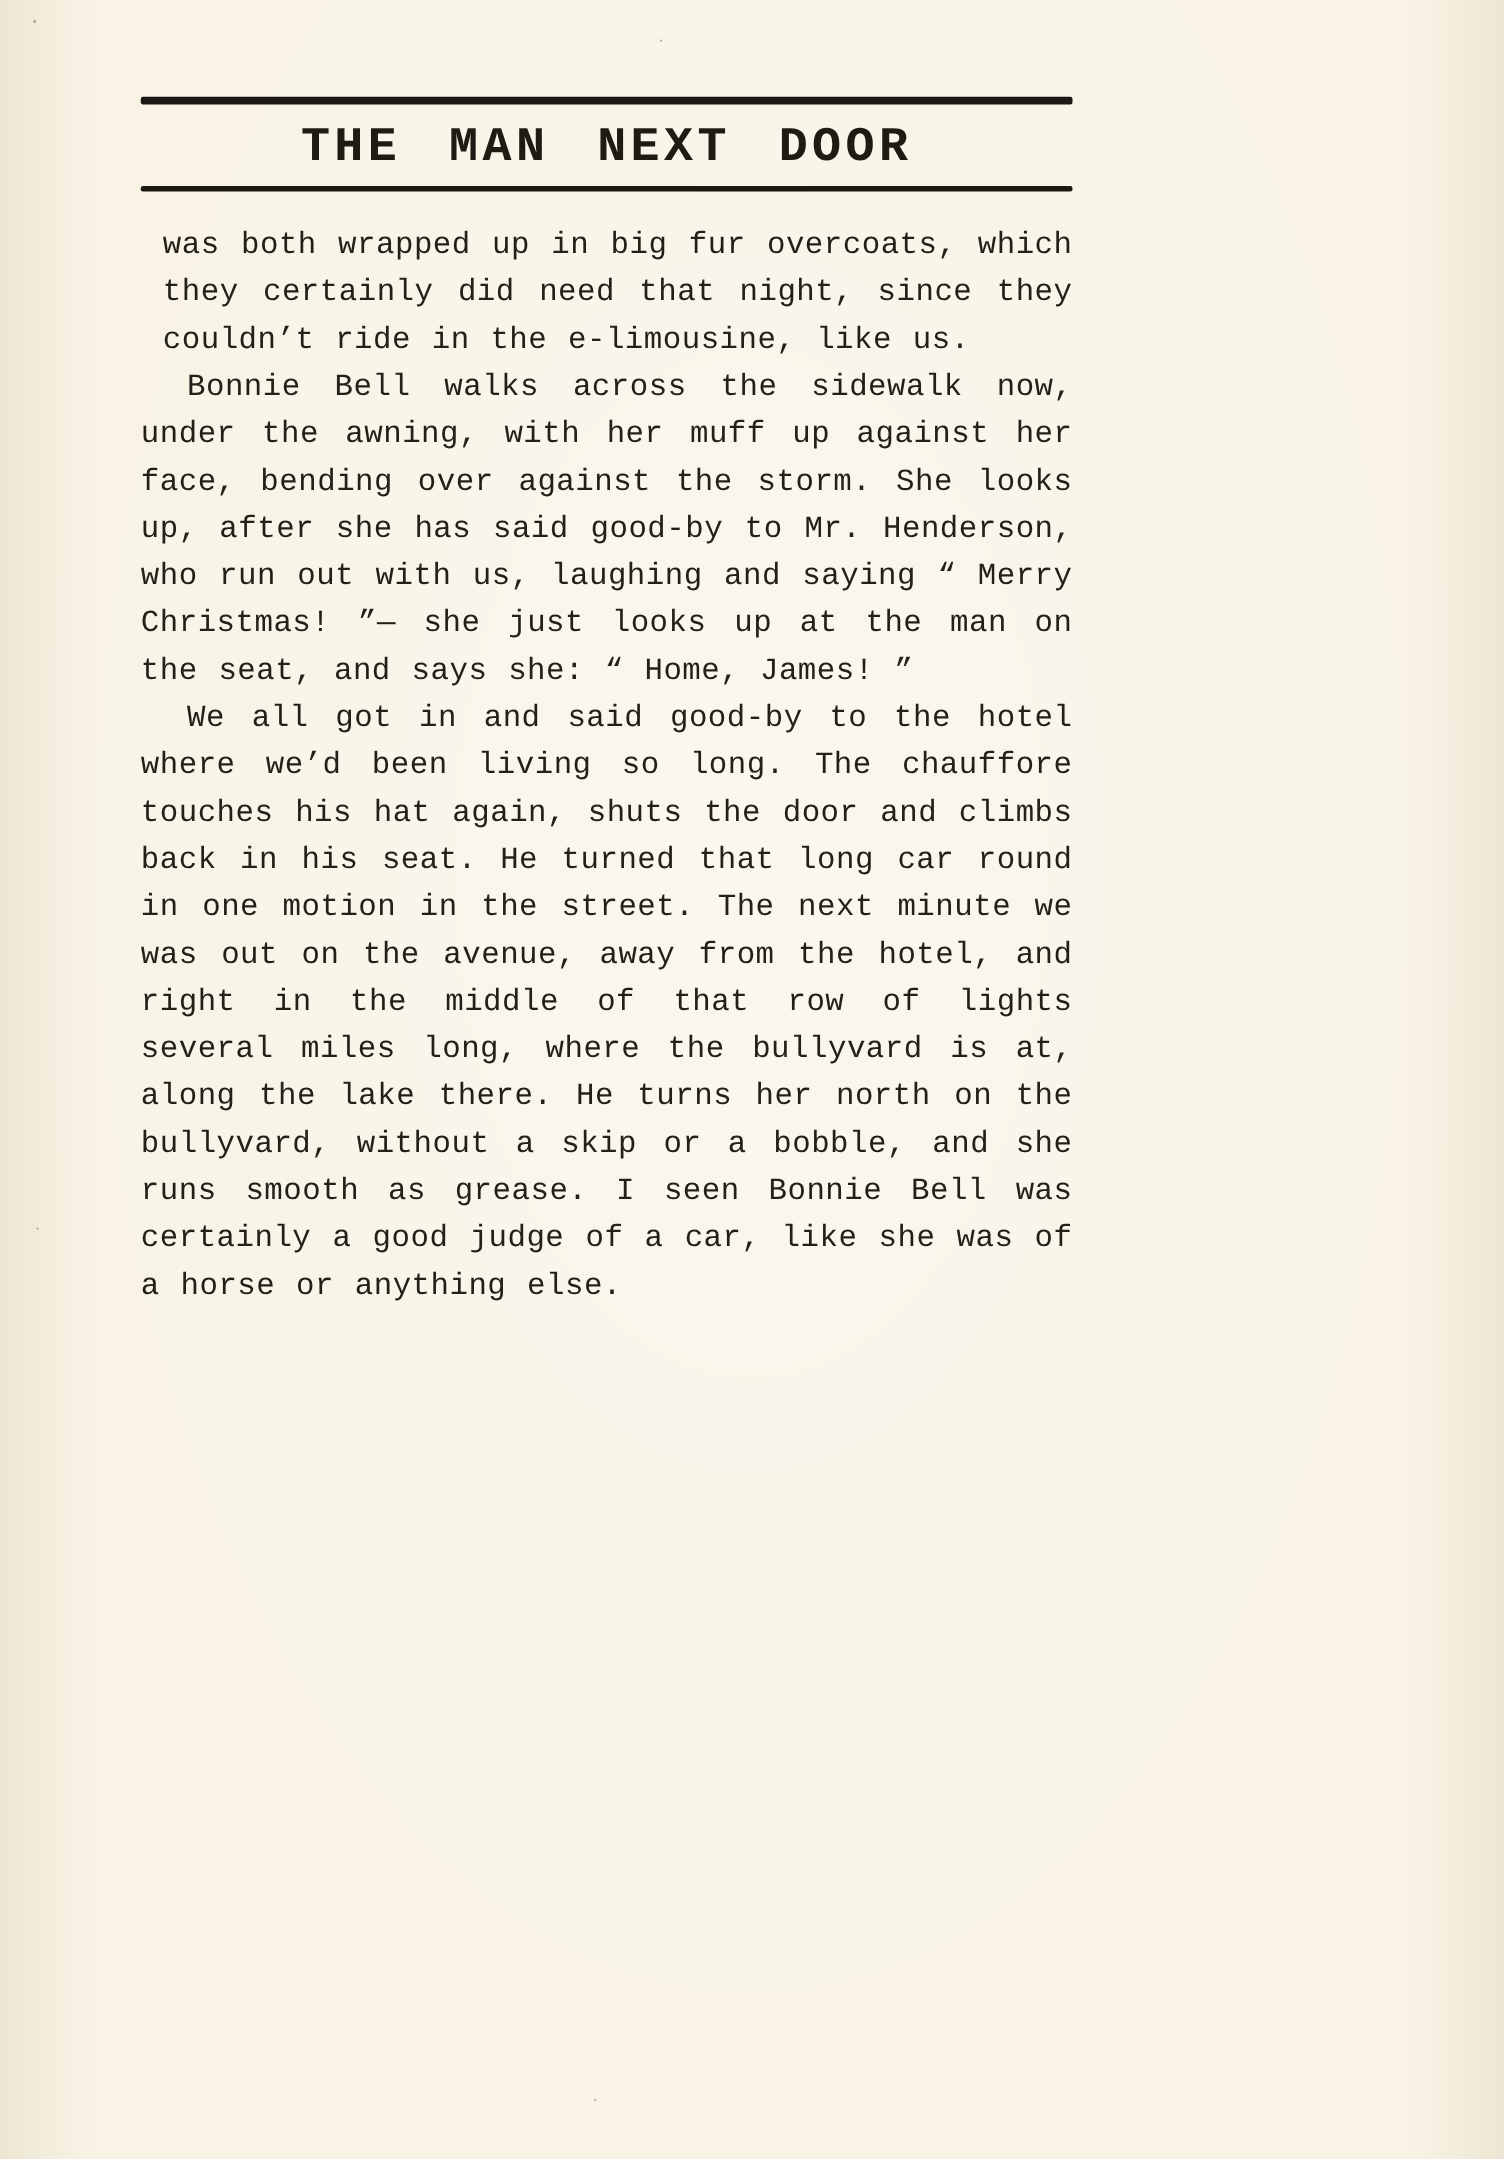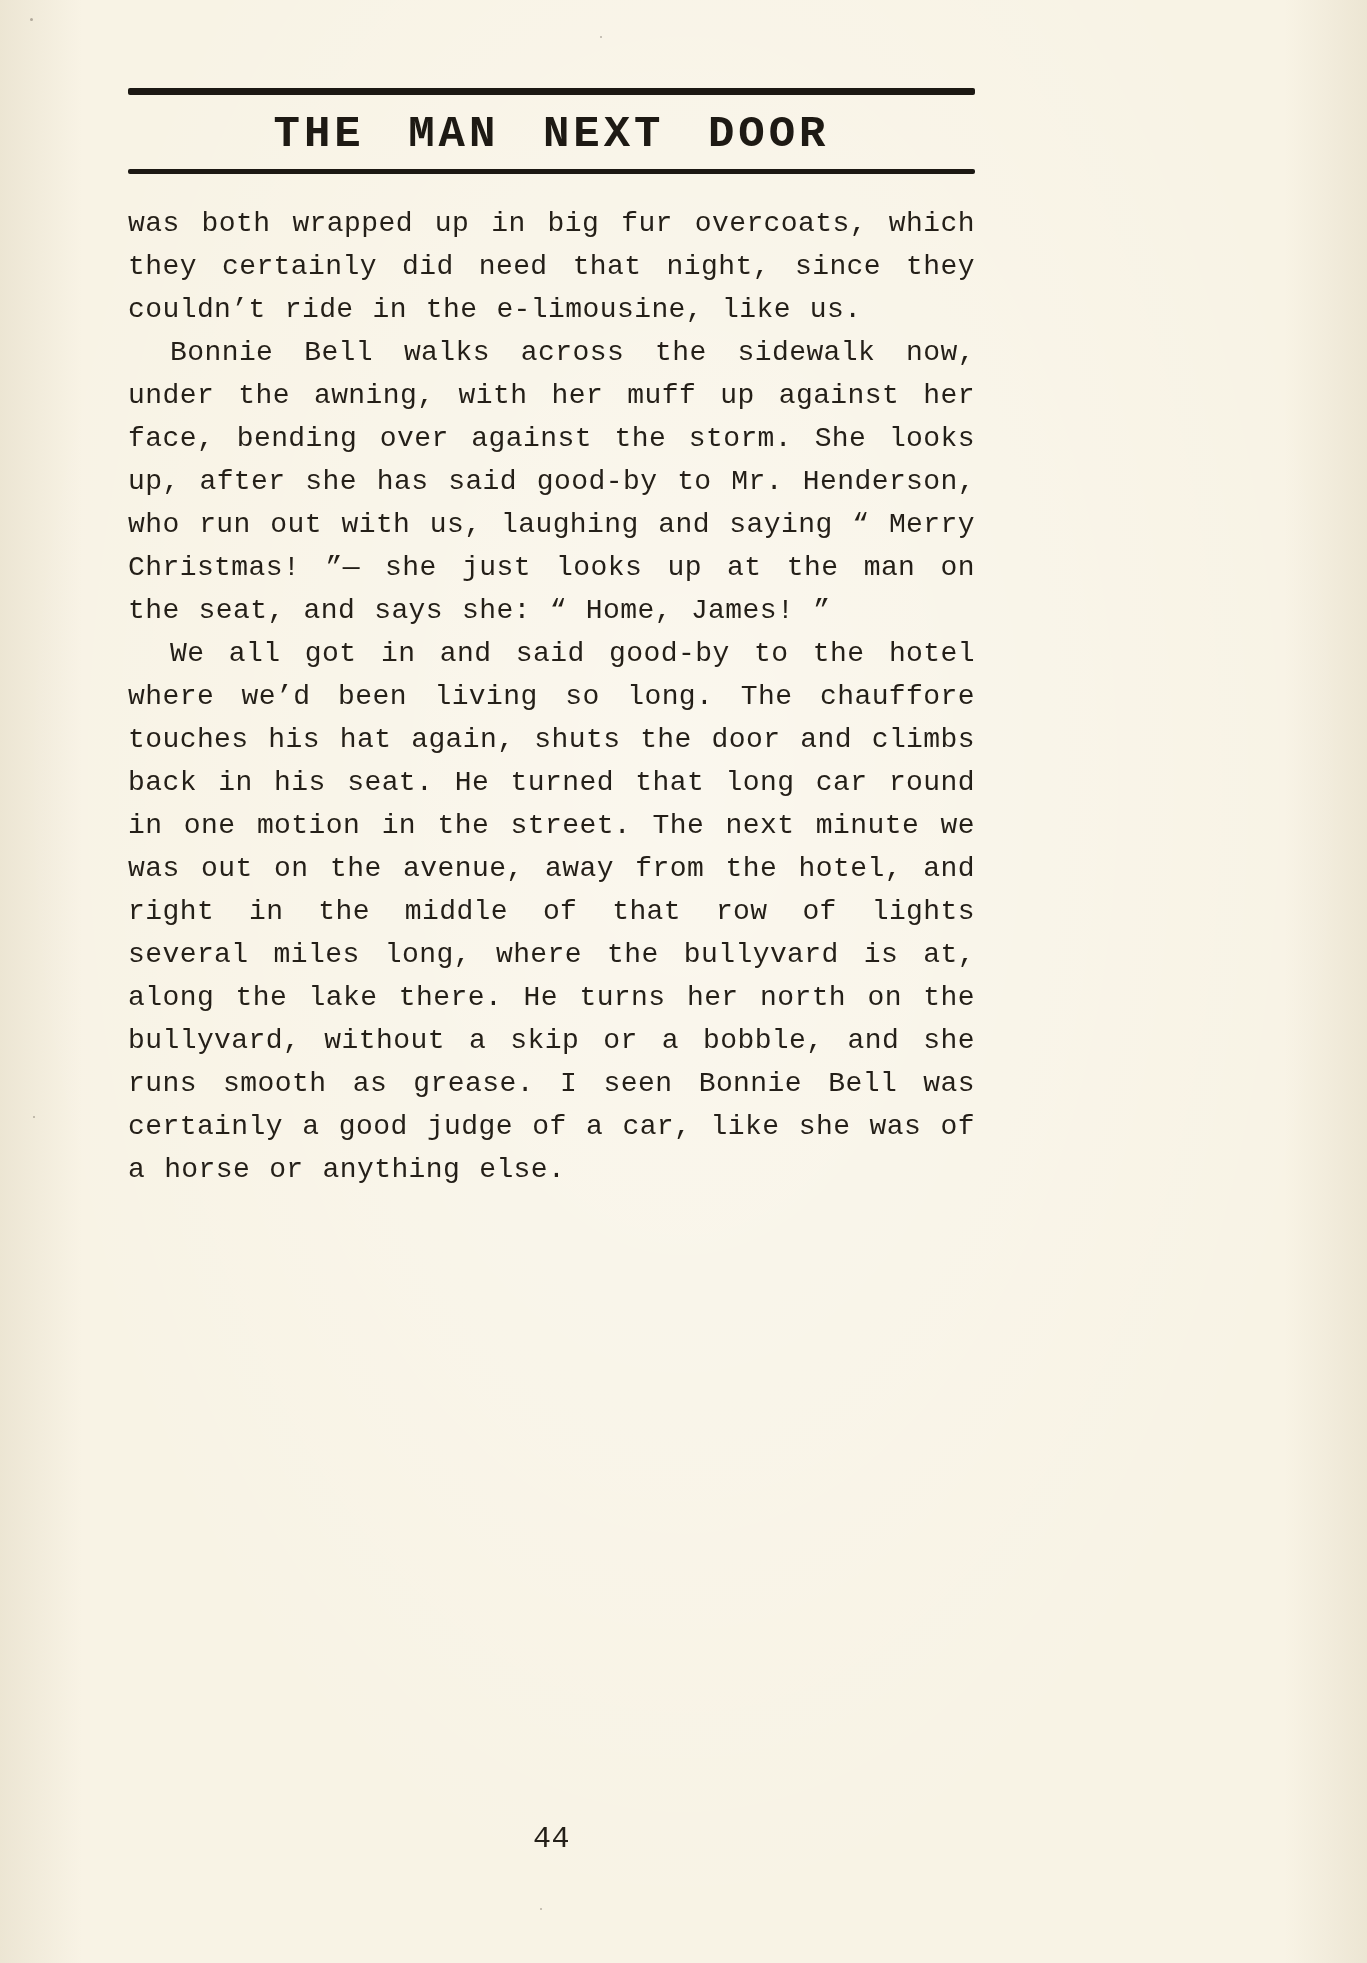--- a/index.html
+++ b/index.html
@@ -52,20 +52,21 @@
     margin: 0;
     font-size: 28px;
     line-height: 43px;
     text-align: justify;
     text-indent: 42px;
     letter-spacing: 0.015em;
     word-spacing: 0.06em;
   }
   .body-text p.noindent {
     text-indent: 0;
+    margin-left: 20px;
   }
   .page-footer {
     position: absolute;
     left: 128px;
     top: 1822px;
     width: 847px;
     text-align: center;
   }
   .page-number {
     font-size: 30px;
@@ -102,17 +103,14 @@
     </header>
 
     <main class="body-text">
       <p class="noindent">was both wrapped up in big fur overcoats, which they certainly did need that night, since they couldn’t ride in the e-limousine, like us.</p>
       <p>Bonnie Bell walks across the sidewalk now, under the awning, with her muff up against her face, bending over against the storm. She looks up, after she has said good-by to Mr. Henderson, who run out with us, laughing and saying “ Merry Christmas! ”— she just looks up at the man on the seat, and says she: “ Home, James! ”</p>
       <p>We all got in and said good-by to the hotel where we’d been living so long. The chauffore touches his hat again, shuts the door and climbs back in his seat. He turned that long car round in one motion in the street. The next minute we was out on the avenue, away from the hotel, and right in the middle of that row of lights several miles long, where the bullyvard is at, along the lake there. He turns her north on the bullyvard, without a skip or a bobble, and she runs smooth as grease. I seen Bonnie Bell was certainly a good judge of a car, like she was of a horse or anything else.</p>
     </main>
 
   </div>
 
-  <footer class="page-footer">
-    <span class="page-number">44</span>
-  </footer>
 
 </div>
 
 </body></html>

